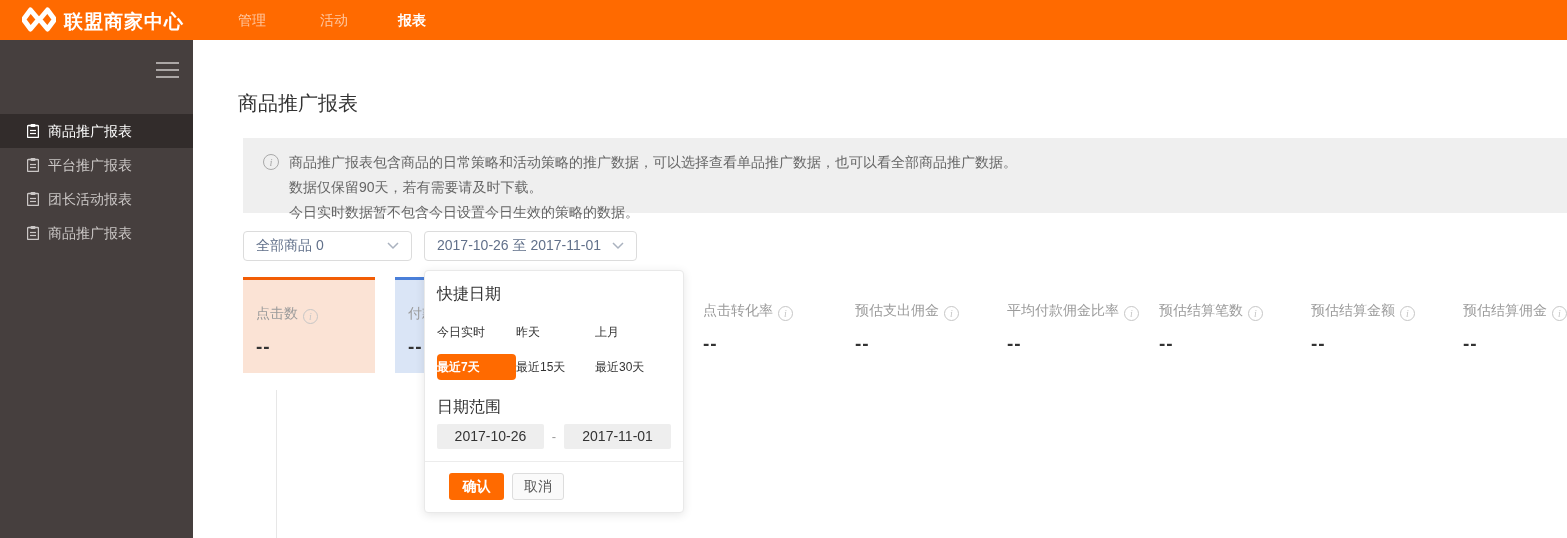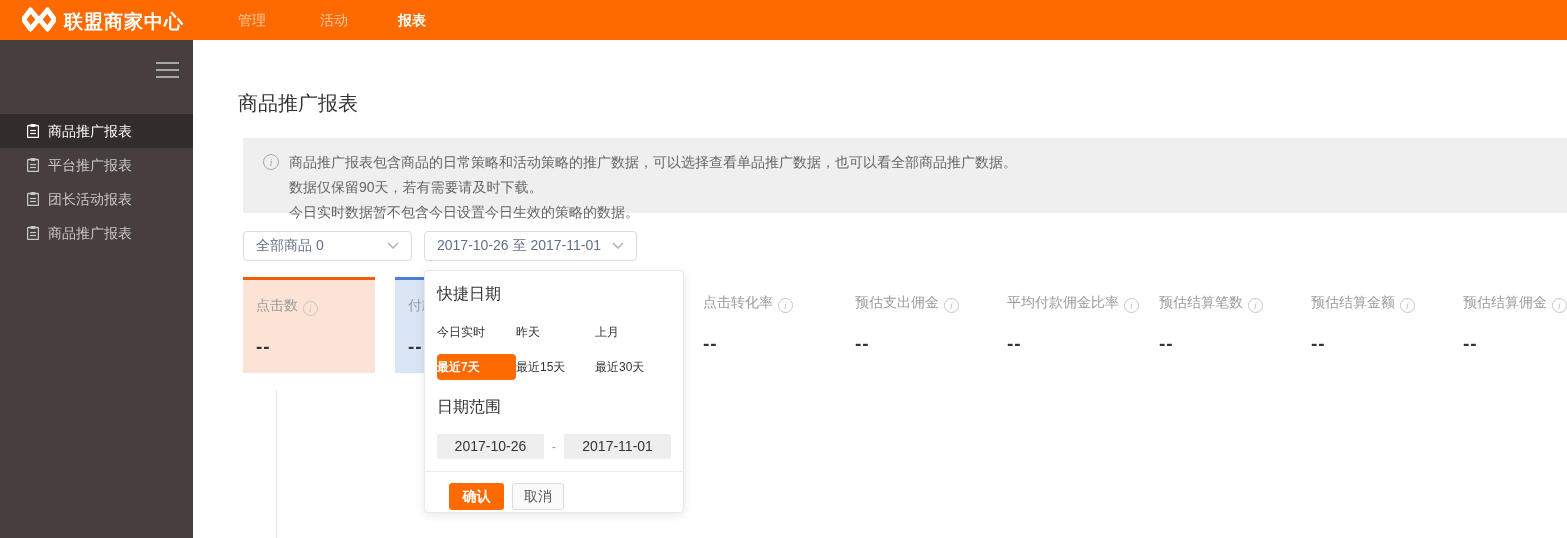--- a/index.html
+++ b/index.html
@@ -39,21 +39,21 @@
   
   .select-box { position:absolute; top:231px; height:30px; border:1px solid #DCDCDC; border-radius:4px;
     background:#fff; display:flex; align-items:center; justify-content:space-between;
     padding:8px 12px; font-size:14px; color:#61708A; cursor:pointer; }
   .select-product { left:243px; width:169px; }
   .select-date { left:424px; width:213px; }
   .chev svg { display:block; }
 
   
   .stat { position:absolute; top:277px; width:132px; height:96px; cursor:pointer; }
-  .stat .s-label { position:absolute; left:13px; top:17px; font-size:14px; color:#9B9B9B; white-space:nowrap; }
+  .stat .s-label { position:absolute; left:13px; top:25px; font-size:14px; color:#9B9B9B; white-space:nowrap; }
   .stat.plain .s-label { left:4px; }
   .stat .s-value { position:absolute; left:13px; top:56px; font-size:19px; font-weight:bold; color:#333;
     letter-spacing:1px; }
   .stat.plain .s-value { left:4px; }
   .stat.card-orange { background:#FBE3D5; border-top:3px solid #F25D05; }
   .stat.card-blue { background:#DAE5F6; border-top:3px solid #4A7FD9; }
   .st-0 { left:243px; } .st-1 { left:395px; } .st-2 { left:699px; } .st-3 { left:851px; }
   .st-4 { left:1003px; } .st-5 { left:1155px; } .st-6 { left:1307px; } .st-7 { left:1459px; }
   .info-badge { display:inline-block; width:15px; height:15px; border:1px solid #C6C6C6; border-radius:50%;
     color:#C6C6C6; font-size:10px; line-height:13px; text-align:center; font-style:italic;
@@ -64,21 +64,21 @@
   
   .popup { position:absolute; left:424px; top:270px; width:260px; height:243px; background:#fff;
     border:1px solid #E9E9E9; border-radius:4px; box-shadow:0 2px 10px rgba(0,0,0,.10); z-index:25;
     padding:13px 12px 0; }
   .pp-section { font-size:16px; color:#333; }
   .quick-grid { margin-top:14px; display:grid; grid-template-columns:79px 79px 78px; row-gap:9px; }
   .quick-item { height:26px; line-height:26px; text-align:left; font-size:12px; color:#333;
     cursor:pointer; white-space:nowrap; }
   .quick-item.active { background:#FF6A00; color:#fff; border-radius:4px; font-weight:bold; }
   .range-title { margin-top:17px; }
-  .range-row { margin-top:16px; display:flex; align-items:center; }
+  .range-row { margin-top:6px; display:flex; align-items:center; }
   .date-box { width:110px; height:25px; line-height:25px; background:#EEEEEE; border-radius:2px;
     text-align:center; font-size:14px; color:#333; cursor:pointer; }
   .range-sep { margin:0 8px; color:#999; font-size:13px; }
   .pp-divider { margin:12px -12px 0; border-top:1px solid #ECECEC; }
   .pp-actions { padding:11px 12px; display:flex; }
   .btn-confirm { width:55px; height:27px; background:#FF6A00; color:#fff; border:none; border-radius:3px;
     font-size:14px; font-weight:bold; cursor:pointer; font-family:inherit; }
   .btn-cancel { width:52px; height:27px; background:#FAFAFA; color:#555; border:1px solid #DDD;
     border-radius:3px; font-size:14px; margin-left:8px; cursor:pointer; font-family:inherit; }
 </style>

